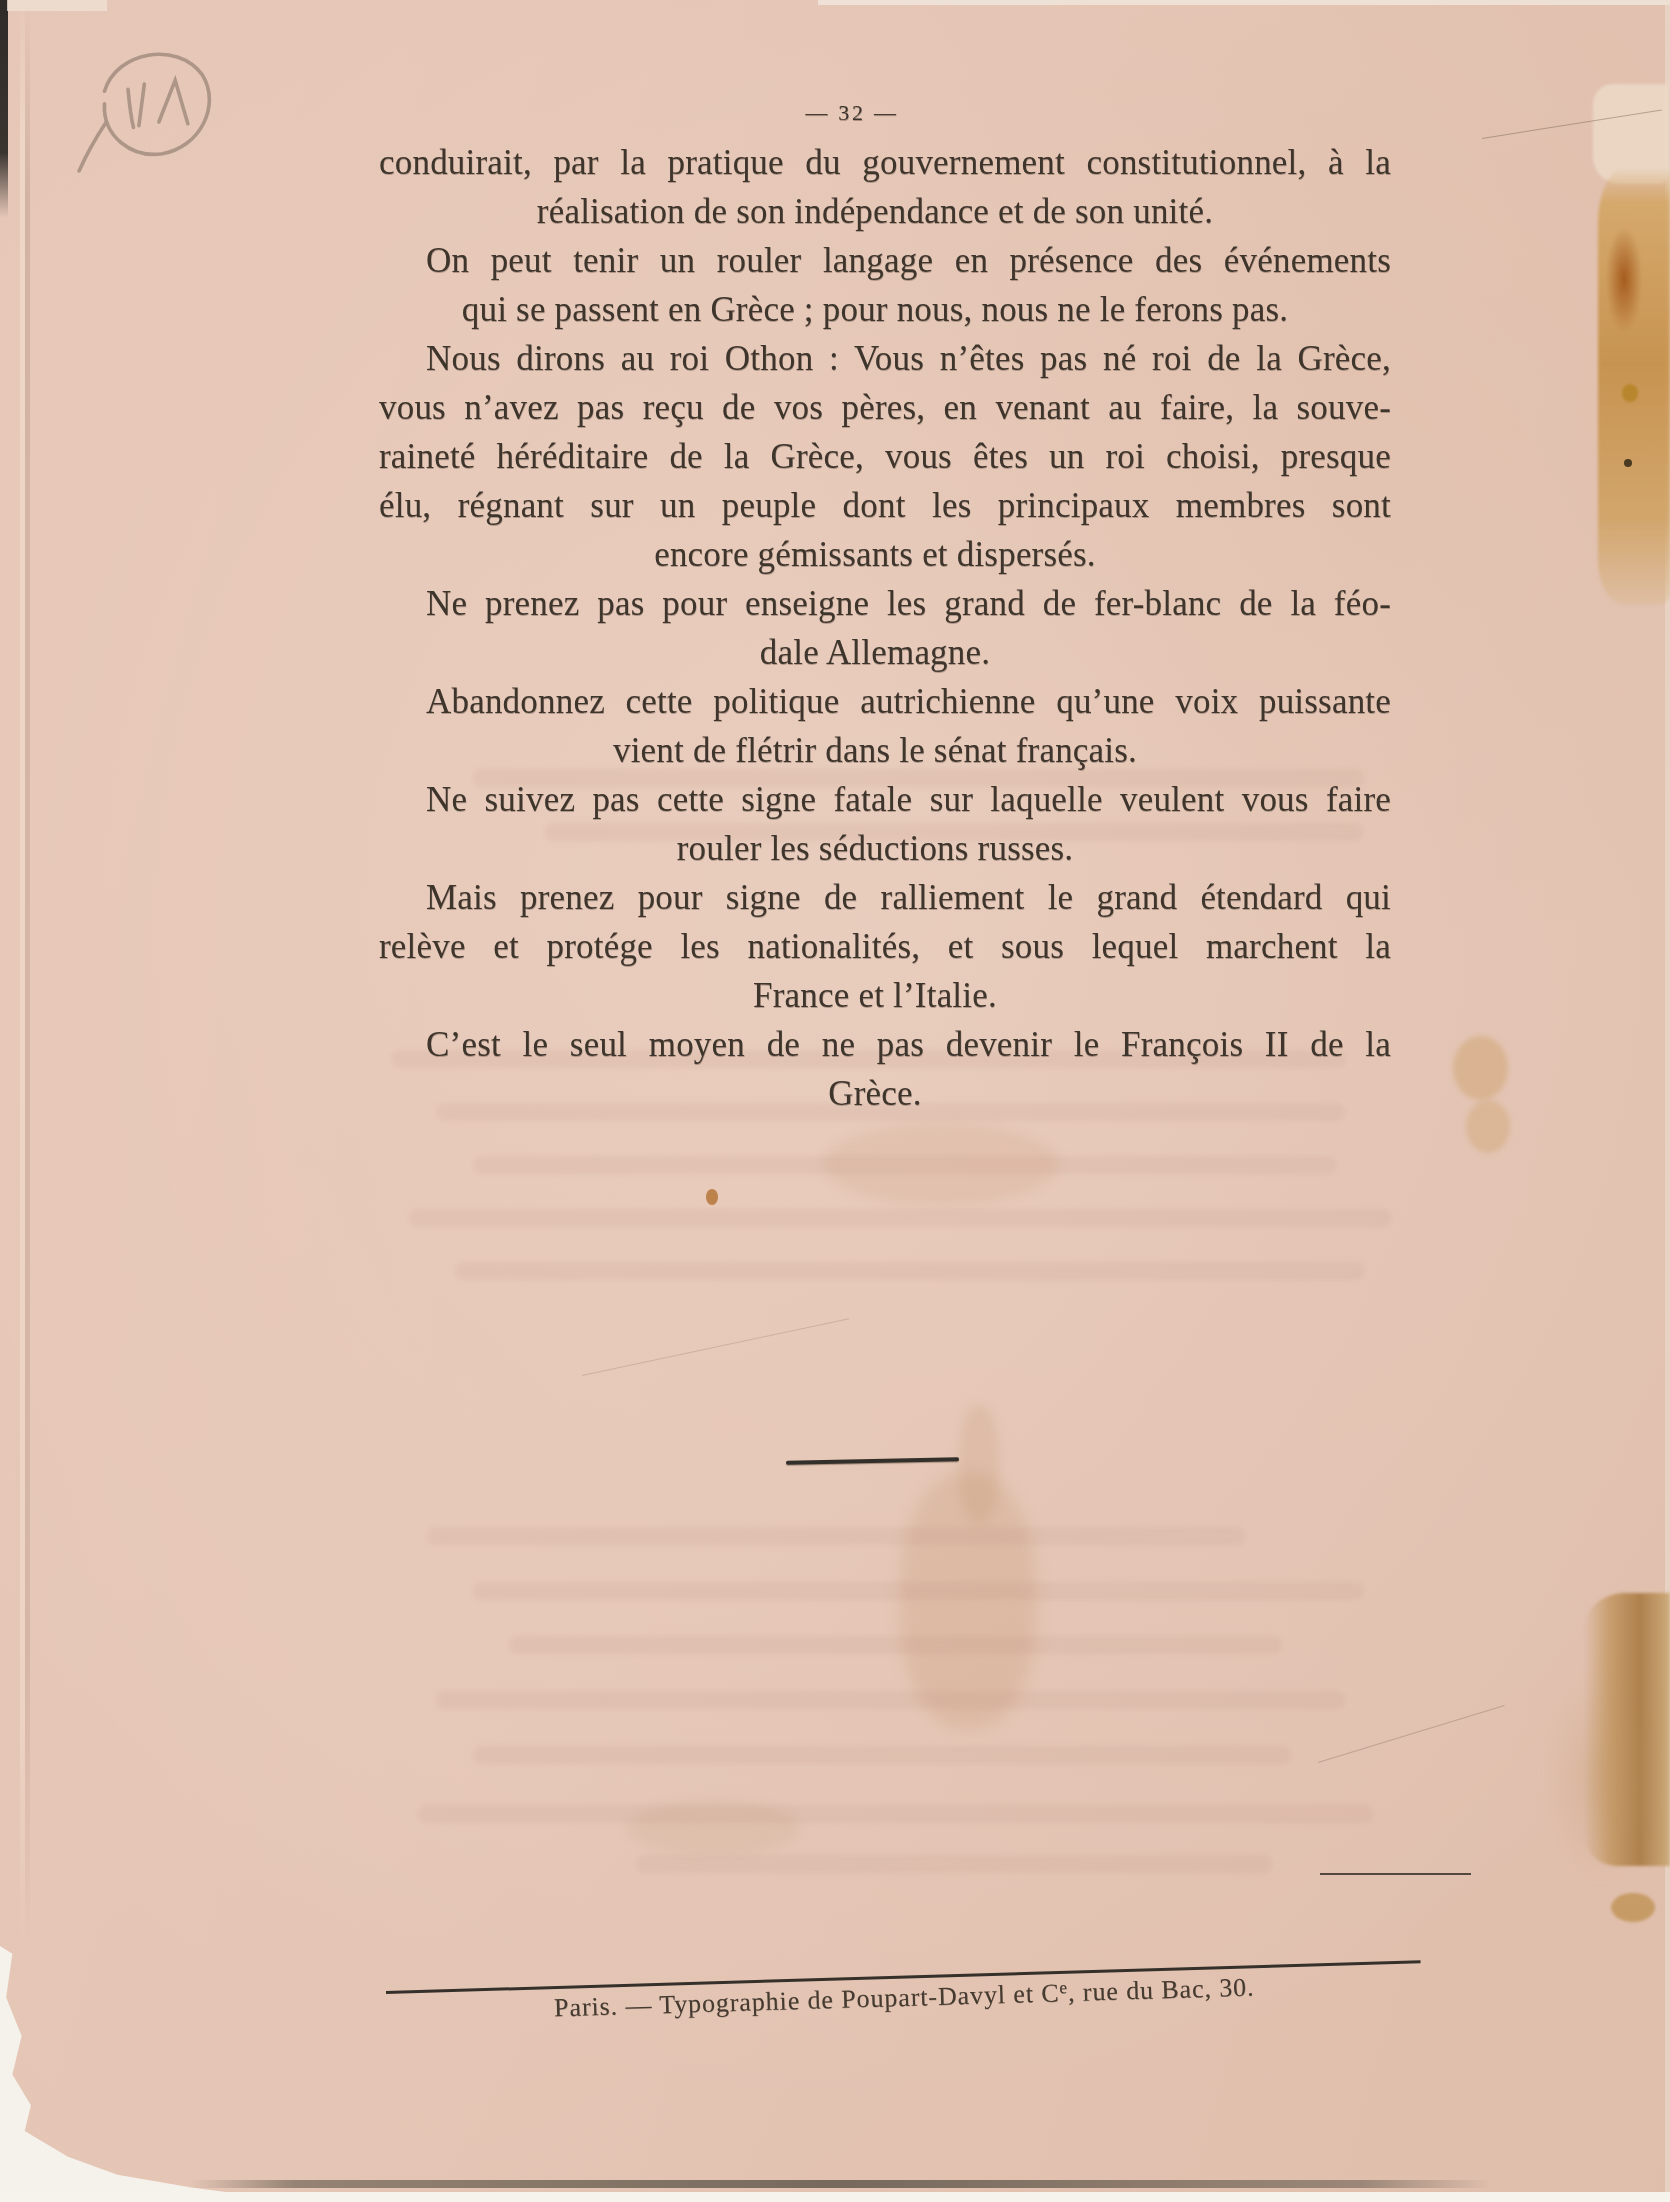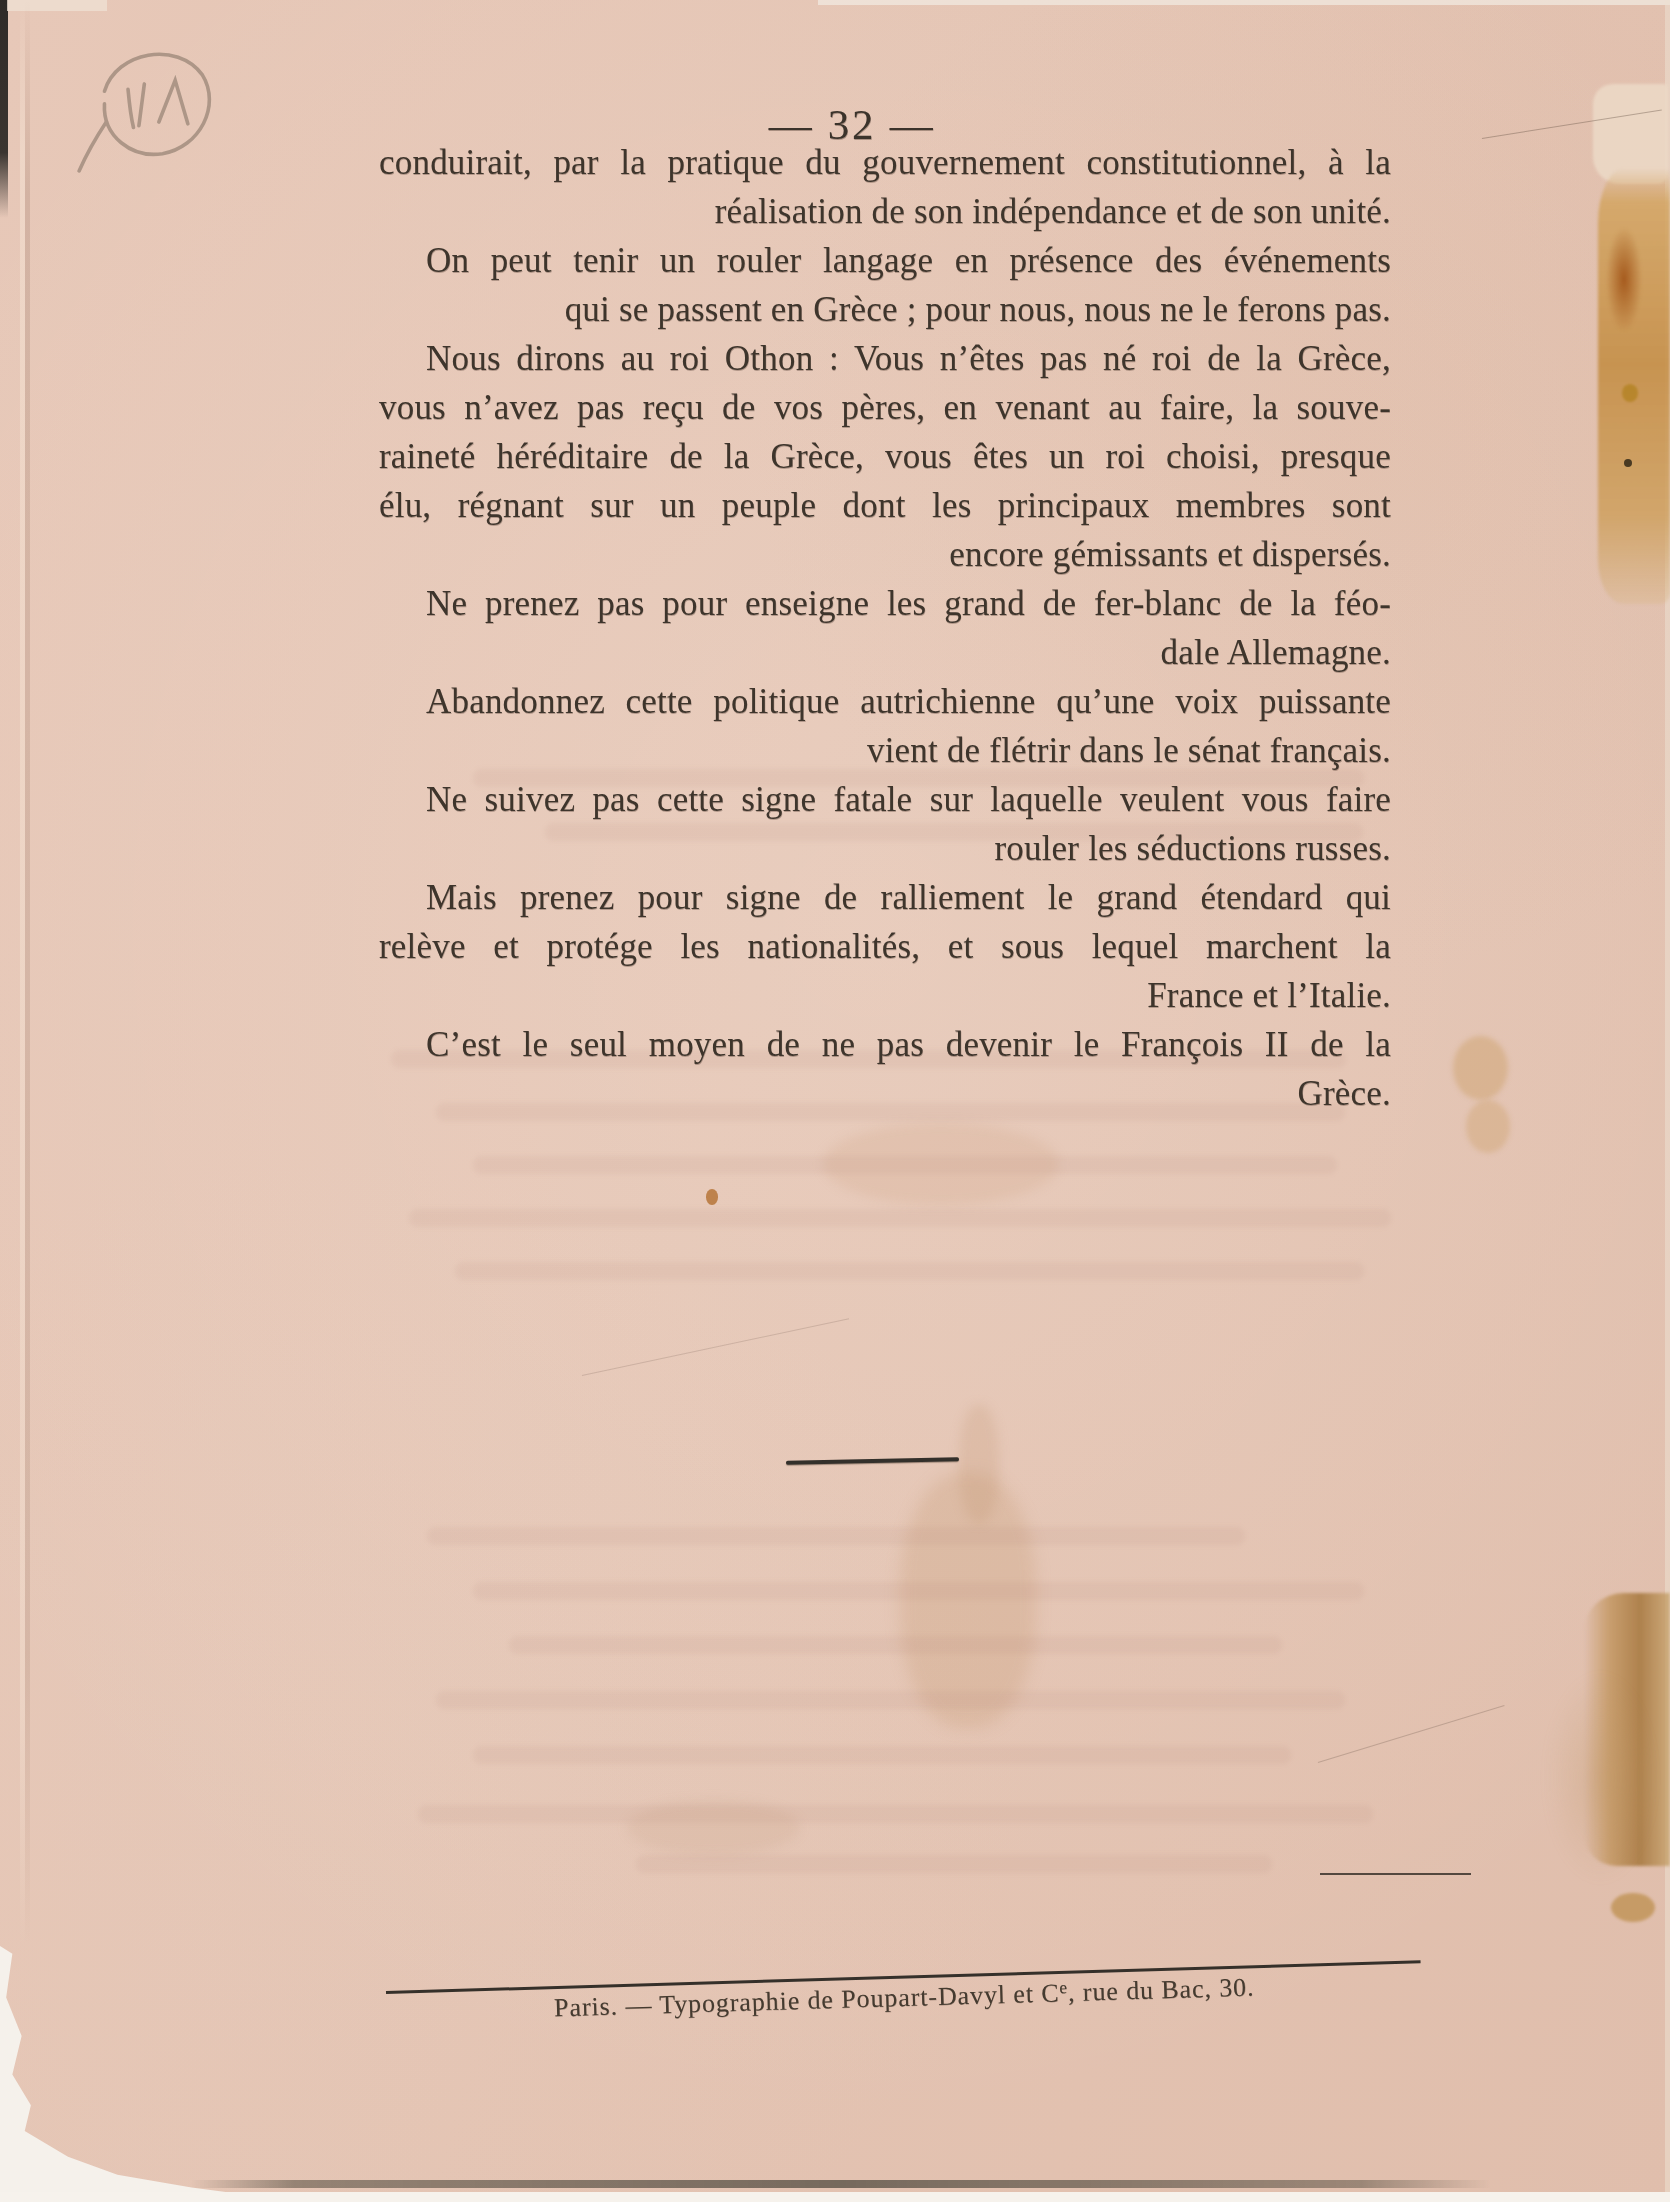--- a/index.html
+++ b/index.html
@@ -12,32 +12,32 @@
       radial-gradient(120% 100% at 52% 42%, rgba(255,246,238,0.18) 0%, rgba(255,246,238,0) 55%),
       radial-gradient(150% 130% at 50% 45%, rgba(0,0,0,0) 55%, rgba(140,95,75,0.12) 100%),
       radial-gradient(60% 40% at 20% 80%, rgba(230,205,190,0.25) 0%, rgba(230,205,190,0) 70%),
       radial-gradient(50% 35% at 80% 20%, rgba(215,175,150,0.20) 0%, rgba(215,175,150,0) 70%),
       linear-gradient(105deg,#e7c8b8 0%,#e4c4b3 45%,#e0beac 100%);
     color:#3b332b;
   }
   
   .pageno{
     position:absolute;left:336px;top:100px;width:1032px;
-    text-align:center;font-size:43px;letter-spacing:2.7px;color:#3b332b;
+    text-align:center;font-size:22px;letter-spacing:2.7px;color:#3b332b;
     text-shadow:0.4px 0.5px 0.6px rgba(55,38,25,0.35);
   }
   .body{
     position:absolute;left:359px;top:138px;width:1032px;
     font-size:35px;line-height:49px;letter-spacing:0.2px;
     color:#3e352c;
     text-shadow:0.4px 0.5px 0.6px rgba(55,38,25,0.30);
   }
   .ln{white-space:nowrap;}
   .ln.j{white-space:normal;text-align:justify;text-align-last:justify;margin-left:20px;}
-  .ln.l{text-align:right;}
+  .ln.l{text-align:center;}
   .ln.i{padding-left:47px;}
   .ln.j.i{text-indent:47px;padding-left:0;}
   .center-rule{
     position:absolute;left:786px;top:1459px;width:173px;height:3.6px;
     background:#33302b;transform:rotate(-1.2deg);border-radius:1.8px;
     box-shadow:0 0.9px 0.9px rgba(60,45,30,.4);
   }
   .imprint-rule{
     position:absolute;left:386px;top:1991px;width:1035px;height:2.7px;
     background:#35302a;transform-origin:left center;transform:rotate(-1.7deg);

